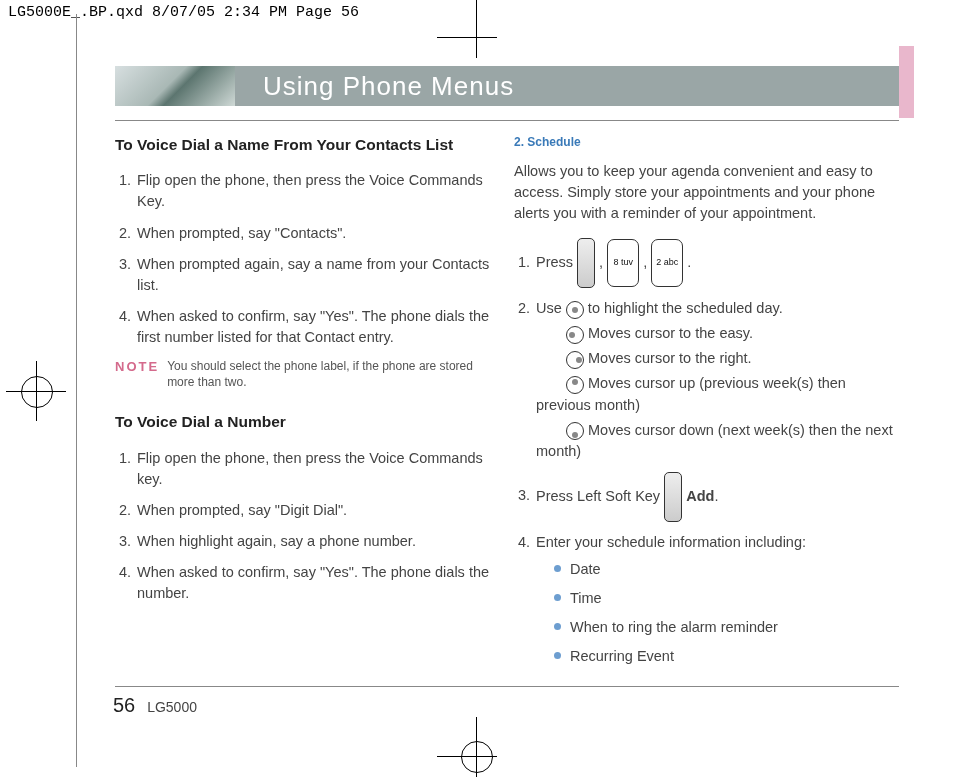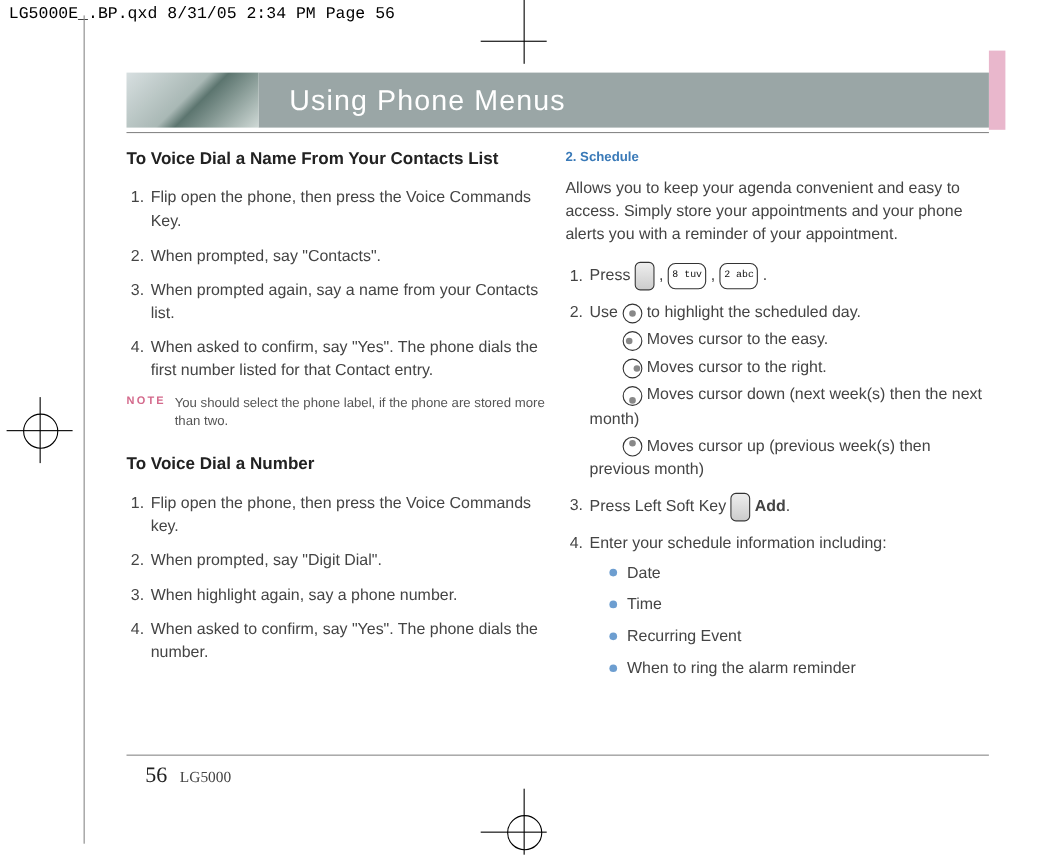--- a/index.html
+++ b/index.html
@@ -57,21 +57,21 @@
     position:absolute; left:15px; top:15px; width:30px; height:30px;
     border:1px solid #000; border-radius:50%;
   }
   .gutter {
     position: absolute;
     left: 76px; top: 14px; bottom: 14px;
     width: 1px; background: #888;
   }
   .header-band {
     position: absolute;
-    left: 115px; right: 55px; top: 66px; height: 50px;
+    left: 115px; right: 55px; top: 66px; height: 40px;
     display: flex; align-items: stretch;
   }
   .header-img {
     width: 120px;
     background: linear-gradient(135deg,#d7dfe0 0%, #a9b8b5 45%, #5c756f 55%, #cfd9d6 100%);
     position: relative;
   }
   .header-title {
     flex: 1;
     background: #9aa6a6;
@@ -107,30 +107,30 @@
   }
   h3.sub.spaced { margin-top: 20px; }
   h3.blue {
     color: #3a7ab8;
     font-size: 12px;
     margin: 0 0 10px 0;
   }
   ol { margin: 0 0 10px 0; padding-left: 20px;}
   ol li { margin-bottom: 10px; padding-left: 2px;}
   .note-row { display: flex; gap: 8px; margin: 4px 0 14px 0; font-size: 12.5px; align-items: flex-start;}
-  .note-label { color: #d46a8c; font-weight: bold; letter-spacing: 2px; font-size: 10px; white-space: nowrap;}
+  .note-label { color: #d46a8c; font-weight: bold; letter-spacing: 2px; font-size: 13px; white-space: nowrap;}
   .note-text { color: #555; font-size: 12px; line-height: 1.4;}
   .para { margin: 0 0 14px 0; }
   .key {
     display: inline-block; vertical-align: middle;
     min-width: 24px; height: 14px;
     border: 1px solid #333; border-radius: 7px;
     font-size: 9px; text-align: center; line-height: 13px;
-    padding: 4px 3px; background: #fff; color:#111;
-    font-family: Liberation Mono, monospace;
+    padding: 16px 3px; background: #fff; color:#111;
+    font-family: Liberation Sans, sans-serif;
   }
   .key.soft {
     width: 10px; min-width:10px; height:16px; border-radius: 5px;
     background: linear-gradient(#eee,#ccc);
   }
   .nav-circle {
     display: inline-block; vertical-align: middle;
     width: 18px; height: 18px; border: 1px solid #333; border-radius: 50%;
     position: relative; box-sizing: border-box;
     background: #fff;
@@ -149,30 +149,30 @@
   ul.bullets li::before {
     content:""; position:absolute; left:0; top:6px;
     width:7px; height:7px; border-radius:50%; background:#6d9ed0;
   }
   .footer-rule {
     position: absolute;
     left: 115px; right: 55px; top: 686px; height: 1px; background: #888;
   }
   .page-footer {
     position: absolute;
-    left: 132px; top: 694px;
-    font-size: 14px; color: #444; font-family: Liberation Serif, serif;
+    left: 113px; top: 694px;
+    font-size: 14px; color: #444;
   }
   .page-footer .num { font-size: 20px; font-weight: 400; color: #222; margin-right: 8px;}
   .bold { font-weight: bold; }
 </style>
 </head>
 <body>
 
-<div class="print-header">LG5000E_.BP.qxd  8/31/05  2:34 PM  Page 56</div>
+<div class="print-header">LG5000E_.BP.qxd  8/07/05  2:34 PM  Page 56</div>
 
 <div class="crop-top"></div>
 <div class="crop-left">
     <div class="circ"></div>
   </div>
 <div class="crop-bottom">
     <div class="circ"></div>
   </div>
 
 <div class="gutter"></div>
@@ -226,40 +226,40 @@
         <span> to highlight the scheduled day.</span>
         <div class="cursor-line">
           <span class="nav-circle left"></span>
           <span>Moves cursor to the easy.</span>
         </div>
         <div class="cursor-line">
           <span class="nav-circle right"></span>
           <span>Moves cursor to the right.</span>
         </div>
         <div style="margin:4px 0 4px 0;">
+          <span style="margin-left:30px" class="nav-circle up"></span>
+          <span>Moves cursor up (previous week(s) then previous month)</span>
+        </div>
+        <div style="margin:4px 0 4px 0;">
           <span style="margin-left:30px" class="nav-circle down"></span>
           <span>Moves cursor down (next week(s) then the next month)</span>
-        </div>
-        <div style="margin:4px 0 4px 0;">
-          <span style="margin-left:30px" class="nav-circle up"></span>
-          <span>Moves cursor up (previous week(s) then previous month)</span>
         </div>
       </li>
       <li>
         <span>Press Left Soft Key </span>
         <span class="key soft"></span>
         <span class="bold">Add</span>.
       </li>
       <li>
         <span>Enter your schedule information including:</span>
         <ul class="bullets">
           <li>Date</li>
           <li>Time</li>
+          <li>When to ring the alarm reminder</li>
           <li>Recurring Event</li>
-          <li>When to ring the alarm reminder</li>
         </ul>
       </li>
     </ol>
   </div>
 </div>
 
 <div class="footer-rule"></div>
 <div class="page-footer">
   <span class="num">56</span>
   <span>LG5000</span>

